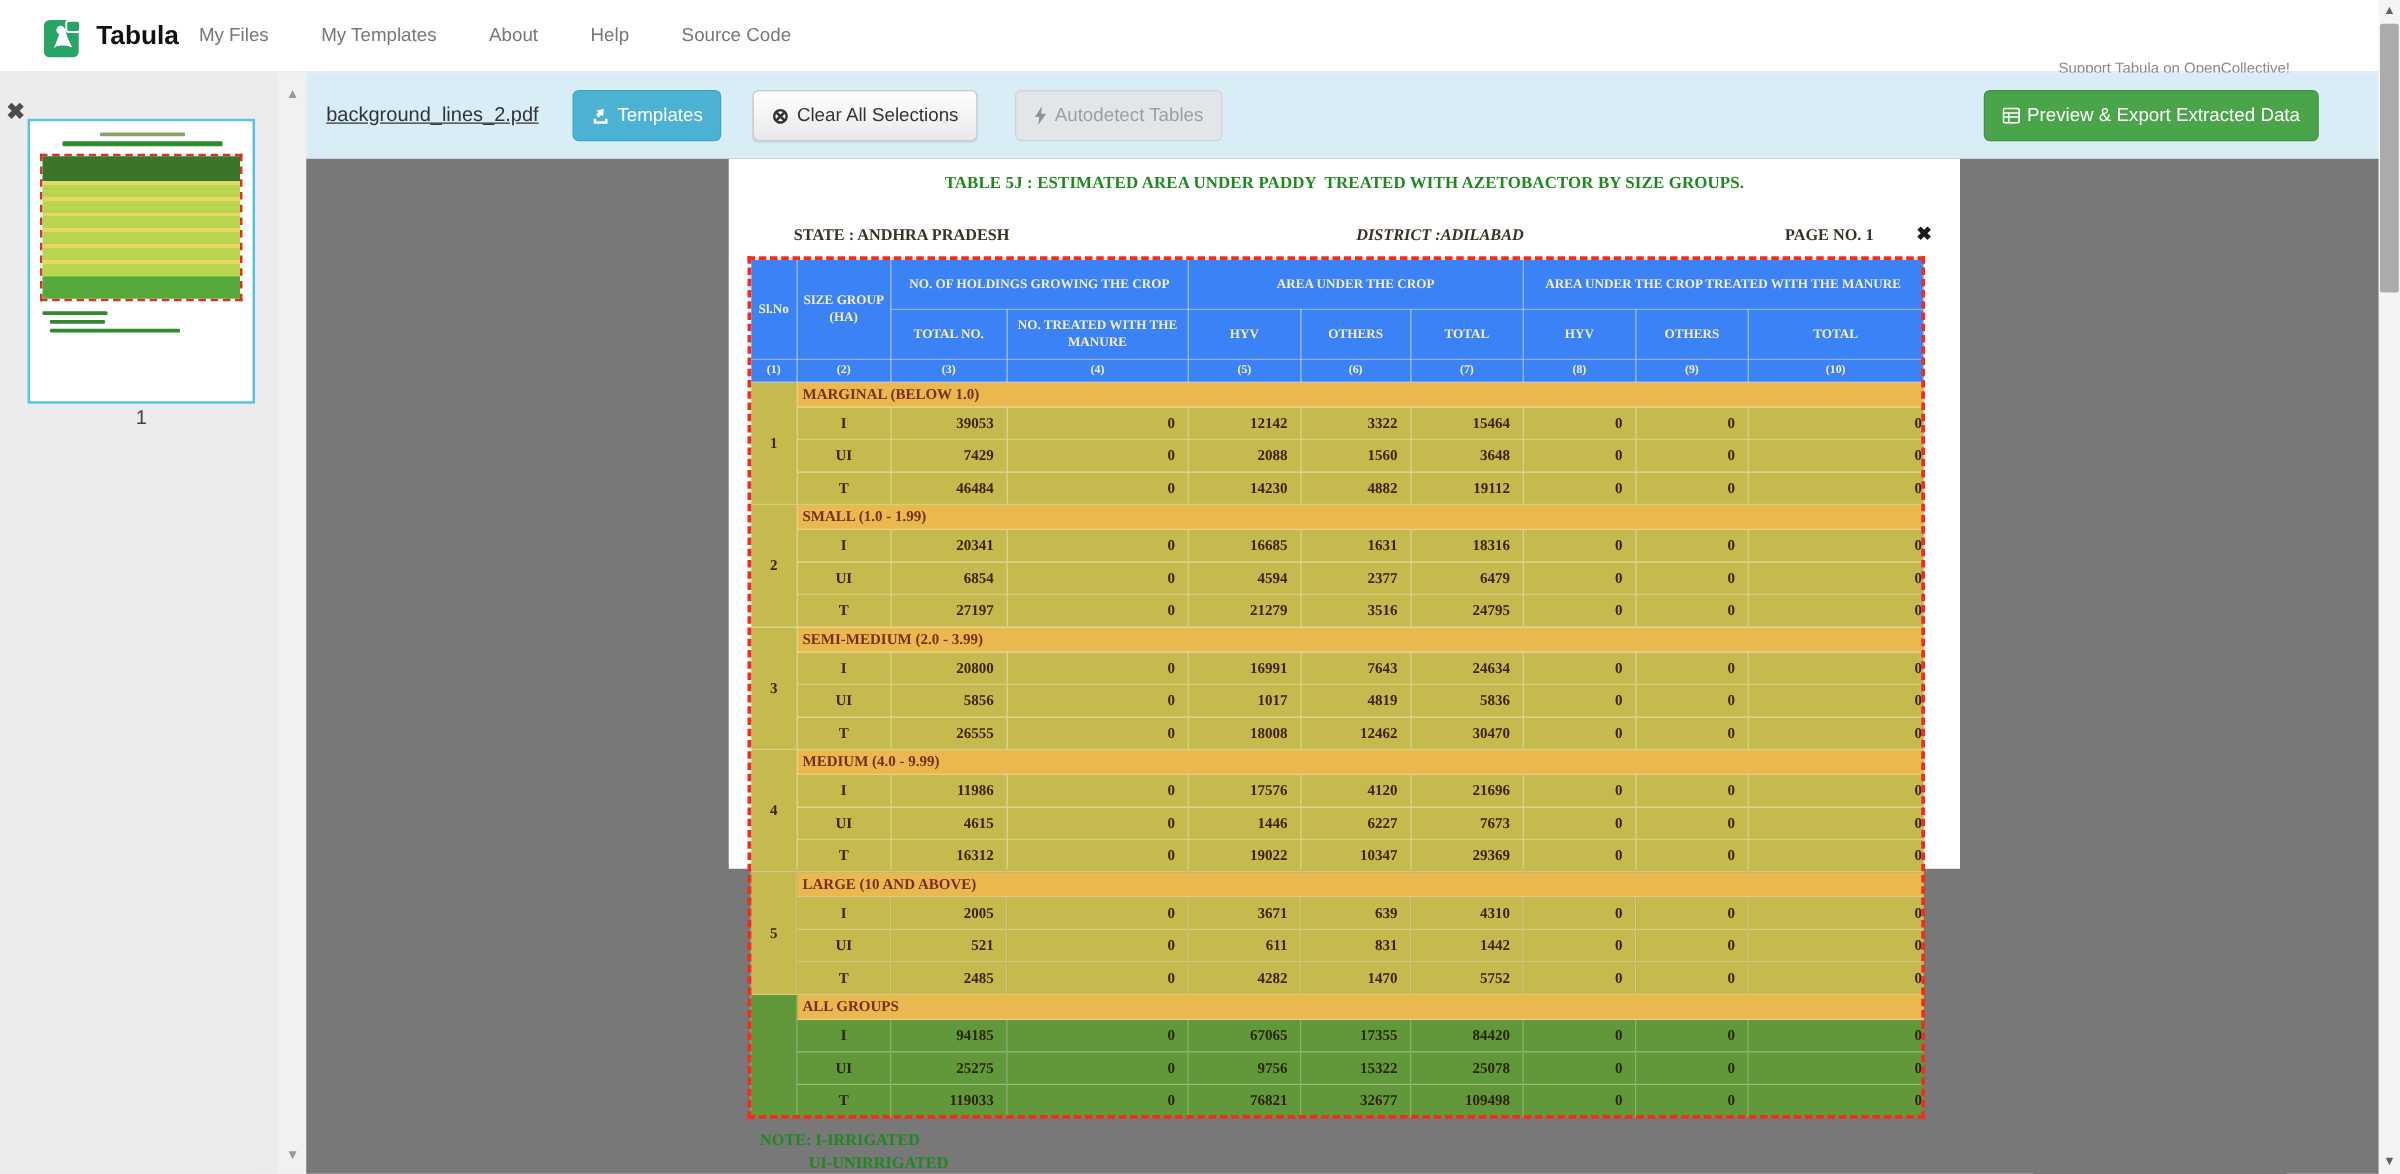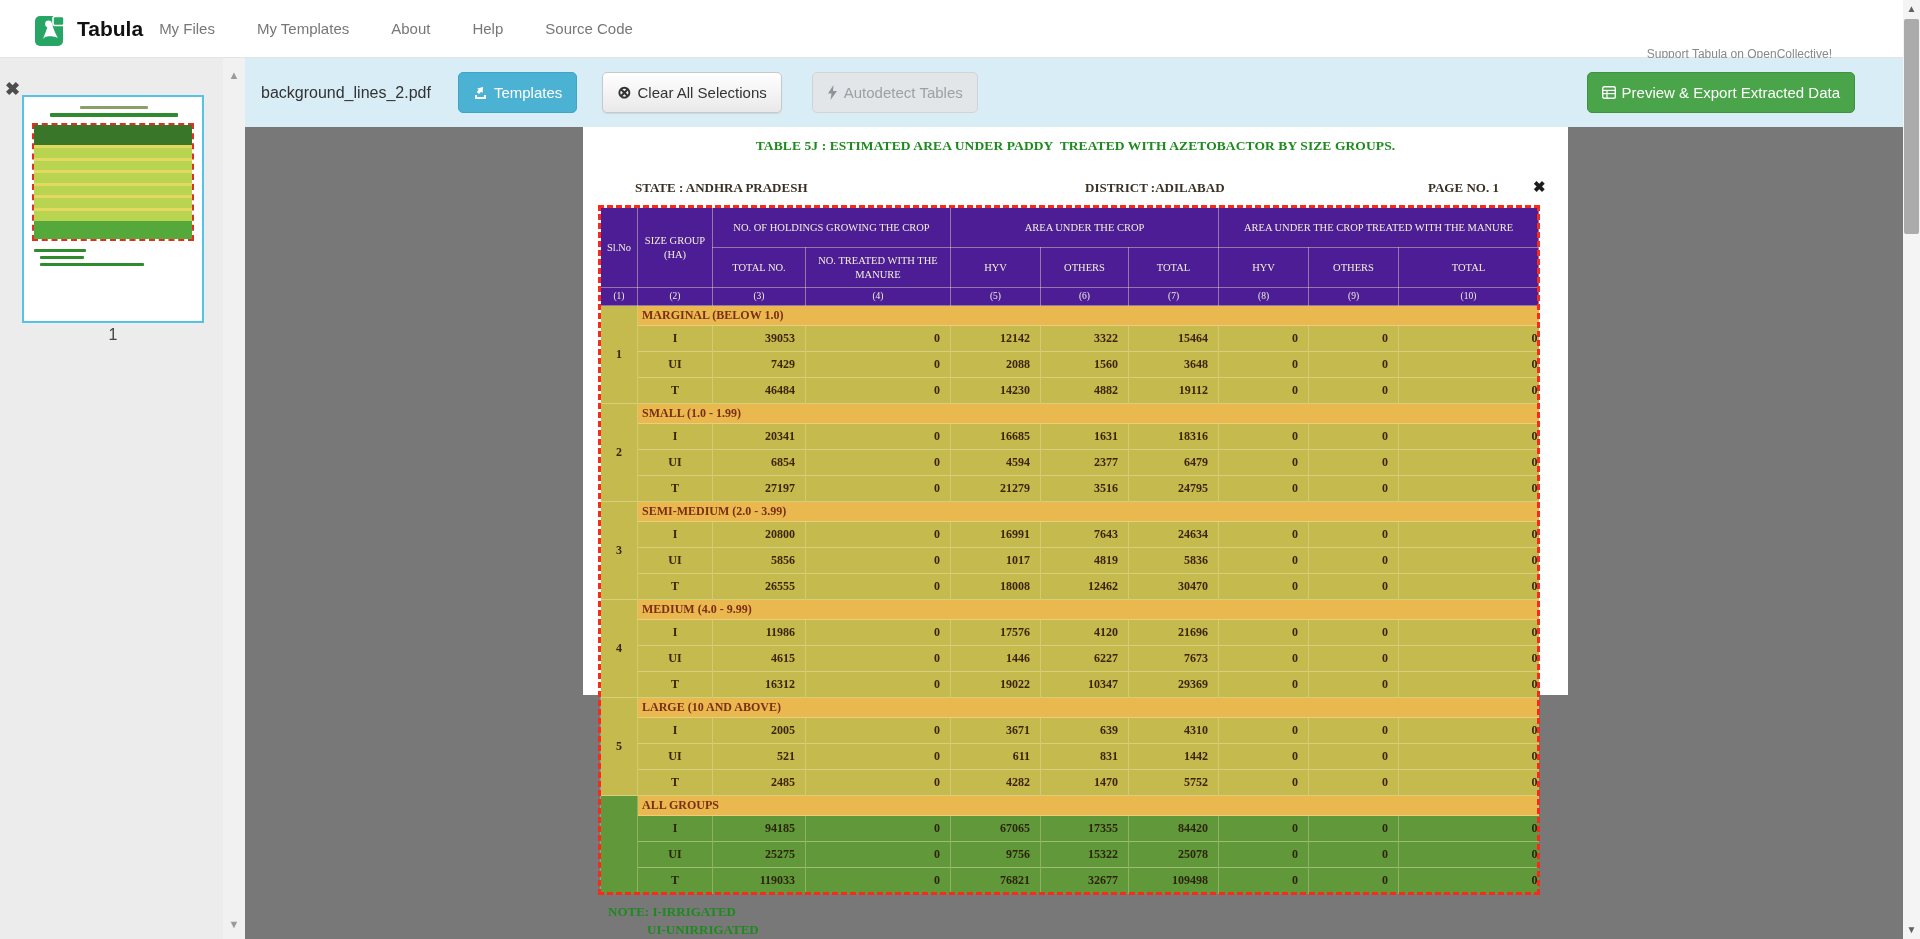--- a/index.html
+++ b/index.html
@@ -35,50 +35,50 @@
   .mini-body { position:absolute; left:0; right:0; top:20px; height:76px;
     background:repeating-linear-gradient(180deg,#e4d95f 0 3px,#b9d450 3px 12.6px); }
   .mini-foot { position:absolute; left:0; right:0; top:96px; height:18px; background:#55a93a; }
   .thumb-label { position:absolute; left:22px; top:268px; width:182px; text-align:center;
     font-size:16px; color:#444; }
 
   
   .main { position:absolute; left:245px; top:0; width:1658px; height:881px; }
   .toolbar { position:absolute; left:0; top:0; width:1658px; height:69px; background:#d9edf7;
     display:flex; align-items:center; }
-  .filename { margin-left:16px; font-size:16px; color:#333; }
+  .filename { margin-left:16px; font-size:16px; color:#333;text-decoration:underline; }
   .btn { height:41px; border-radius:5px; font-size:15px; display:flex; align-items:center;
     padding:0 14px; cursor:pointer; border:1px solid transparent; }
   .btn .bicon { margin-right:6px; display:inline-flex; }
   .btn-templates { margin-left:27px; background:#4cb2d4; border-color:#3ea5c7; color:#fff; }
   .btn-clear { margin-left:25px; background:linear-gradient(#ffffff,#e9e9e9); border-color:#c8c8c8;
     color:#333; box-shadow:0 1px 1px rgba(0,0,0,.08); }
   .btn-auto { margin-left:30px; background:#e2e6e8; border-color:#d0d4d6; color:#9aa0a4; cursor:default; }
   .btn-export { position:absolute; right:48px; top:14px; background:#4aa44a; border-color:#3f923f; color:#fff; }
   .clear-x { font-size:17px; font-weight:bold; line-height:1; }
 
   
   .viewer { position:absolute; left:0; top:69px; width:1658px; height:812px; background:#787878; overflow:hidden; }
   .pdf-page { position:absolute; left:338px; top:0; width:985px; height:568px; background:#fff;
     font-family:"Liberation Serif", serif; font-weight:bold; }
   .pdf-title { position:absolute; left:0; top:11px; width:100%; text-align:center;
     font-size:13.5px; color:#1e8a1e; white-space:pre; letter-spacing:.1px; }
   .pdf-meta { position:absolute; top:53px; left:0; width:100%; height:18px; font-size:13px; color:#3a3126; }
-  .meta-state { position:absolute; left:52px; } .meta-district { position:absolute; left:502px; }
+  .meta-state { position:absolute; left:52px; } .meta-district { position:absolute; left:502px;font-style:italic; }
   .meta-pageno { position:absolute; left:845px; }
   .sel-close { position:absolute; left:950px; top:51px; font-size:15px; font-weight:bold; color:#1c1c1c; cursor:pointer; }
   .selection { position:absolute; left:15px; top:78px; width:942px; height:690px;
     border:3px dashed #f92a1c; z-index:5; pointer-events:none; }
   .pdf-notes { position:absolute; left:25px; top:776px; font-size:13px; color:#1e8a1e; line-height:18px; }
   .note-2 { margin-left:39px; }
 
   
   table.ptable { position:absolute; left:17px; top:80px; width:938px; border-collapse:collapse;
     table-layout:fixed; font-family:"Liberation Serif", serif; }
-  .ptable thead th { background:#4c1d95; color:#f3efd9; font-size:10.5px; font-weight:normal;
+  .ptable thead th { background:#3b82f6; color:#f3efd9; font-size:10.5px; font-weight:bold;
     border:1px solid rgba(235,230,185,.45); text-align:center; padding:1px 2px; line-height:1.25; }
   .ptable tr.hrow1 th { height:40px; } .ptable tr.hrow2 th { height:40px; }
   .ptable tr.hrow3 th { height:18px; font-size:9.5px; }
   .ptable td { font-size:12px; font-weight:bold; color:#3d2308;
     border-left:1px solid rgba(245,240,200,.30); border-top:1px solid rgba(245,240,200,.40); }
   .ptable tr.band-row td.band-cell { background:#e9b84e; color:#7c2d16; text-align:left;
     padding-left:4px; height:20px; font-size:12px; }
   .ptable tr.data-row td { background:#c5ba4e; height:26px; }
   .ptable td.slno-cell { background:#c5ba4e; text-align:center; vertical-align:middle; }
   .ptable td.rowtype-cell { text-align:center; }

